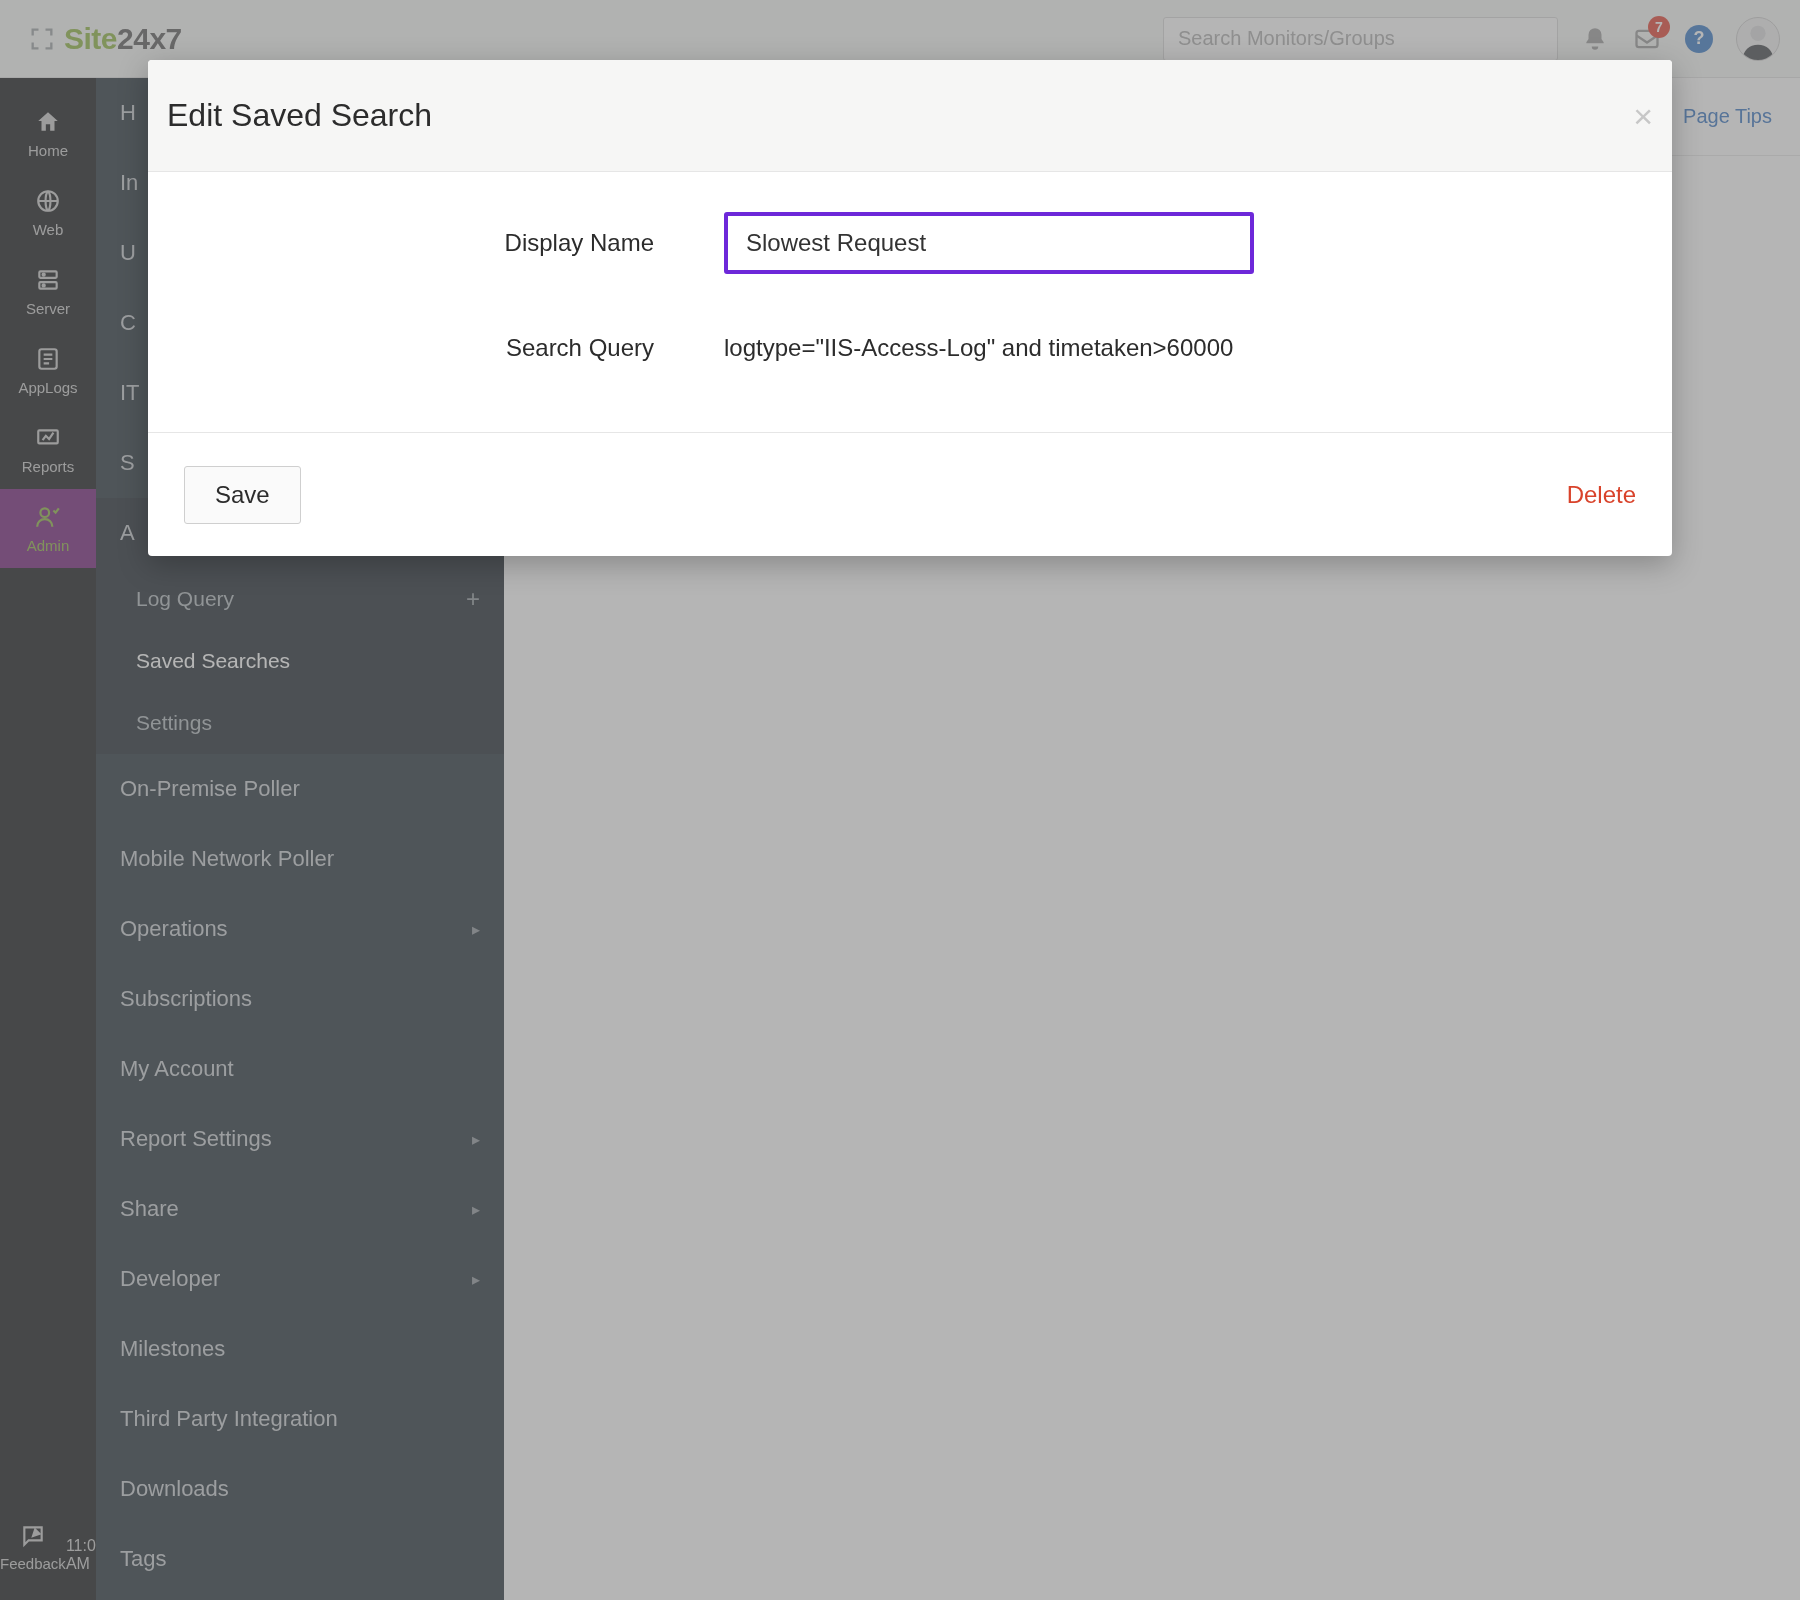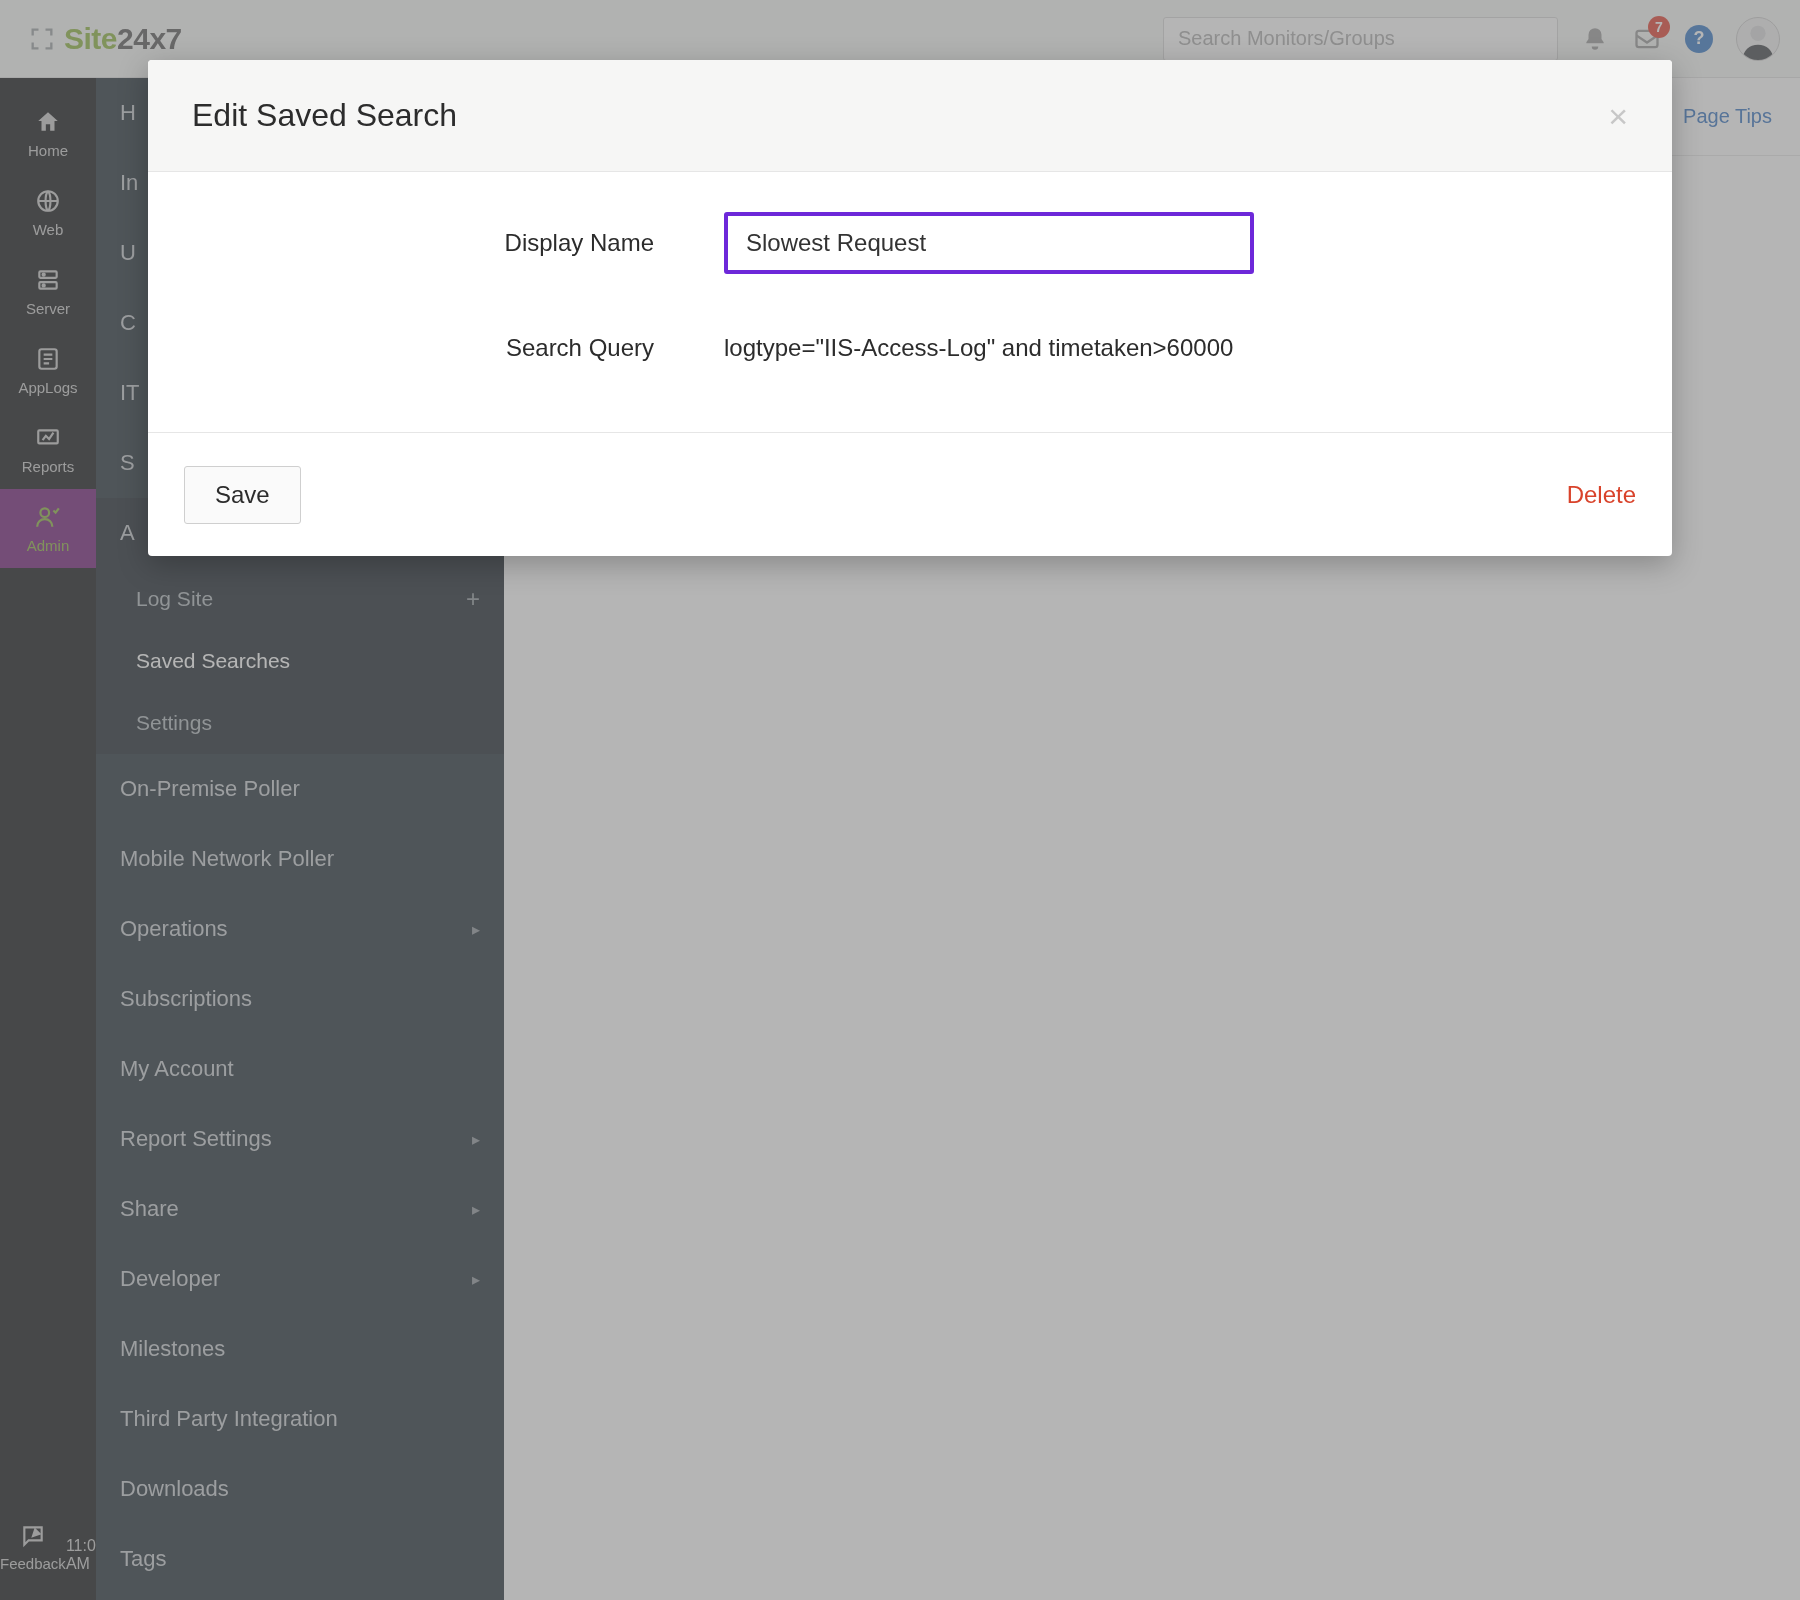--- a/index.html
+++ b/index.html
@@ -46,21 +46,21 @@
 
 .content { position: absolute; top: 78px; left: 504px; right: 0; bottom: 0; background: #fff; }
 .content-header { height: 78px; border-bottom: 1px solid #e6e6e6; display:flex; align-items:center; justify-content:flex-end; padding: 0 28px; }
 .page-tips { color: #2f6fbf; font-size: 20px; cursor:pointer; }
 
 
 .modal-backdrop { position: absolute; inset: 0; background: rgba(120,120,120,0.55); }
 
 
 .modal { position: absolute; top: 60px; left: 148px; right: 128px; background: #fff; border-radius: 4px; box-shadow: 0 8px 30px rgba(0,0,0,0.25); overflow: hidden; }
-.modal-head { background: #f6f6f5; height: 112px; display:flex; align-items:center; justify-content:space-between; padding: 0 44px; border-bottom: 1px solid #e6e6e6; }
+.modal-head { background: #f6f6f5; height: 112px; display:flex; align-items:center; justify-content:space-between; padding: 0 19px; border-bottom: 1px solid #e6e6e6; }
 .modal-title { font-size: 32px; color: #2c2c2c; font-weight: 400; }
 .modal-close { font-size: 34px; color: #c7c7c7; cursor: pointer; line-height: 1; }
 .modal-body { padding: 40px 36px 70px 36px; }
 .form-row { display:flex; align-items:center; margin-bottom: 60px; }
 .form-row:last-child { margin-bottom: 0; }
 .form-label { width: 540px; text-align: right; padding-right: 70px; font-size: 24px; color: #2c2c2c; }
 .form-control { width: 530px; height: 62px; border: 4px solid #6d28d9; border-radius: 3px; padding: 0 18px; font-size: 24px; color: #333; outline: none; }
 .form-static { font-size: 24px; color: #2c2c2c; }
 .modal-foot { border-top: 1px solid #e6e6e6; height: 124px; display:flex; align-items:center; justify-content:space-between; padding: 0 36px; }
 .btn-save { height: 58px; padding: 0 30px; font-size: 24px; background: #fafafa; border: 1px solid #cfcfcf; border-radius: 3px; cursor:pointer; color:#2c2c2c; }
@@ -200,21 +200,21 @@
         <span class="label">IT</span>
       </div>
     <div class="row">
         <span class="label">S</span>
       </div>
     <div class="row shaded">
         <span class="label">A</span>
       </div>
     <div class="shaded">
       <div class="subrow">
-        <span>Log Site</span>
+        <span>Log Query</span>
         <span class="plus">+</span>
       </div>
       <div class="subrow active">
         <span>Saved Searches</span>
       </div>
       <div class="subrow">
         <span>Settings</span>
       </div>
     </div>
     <div class="row">

